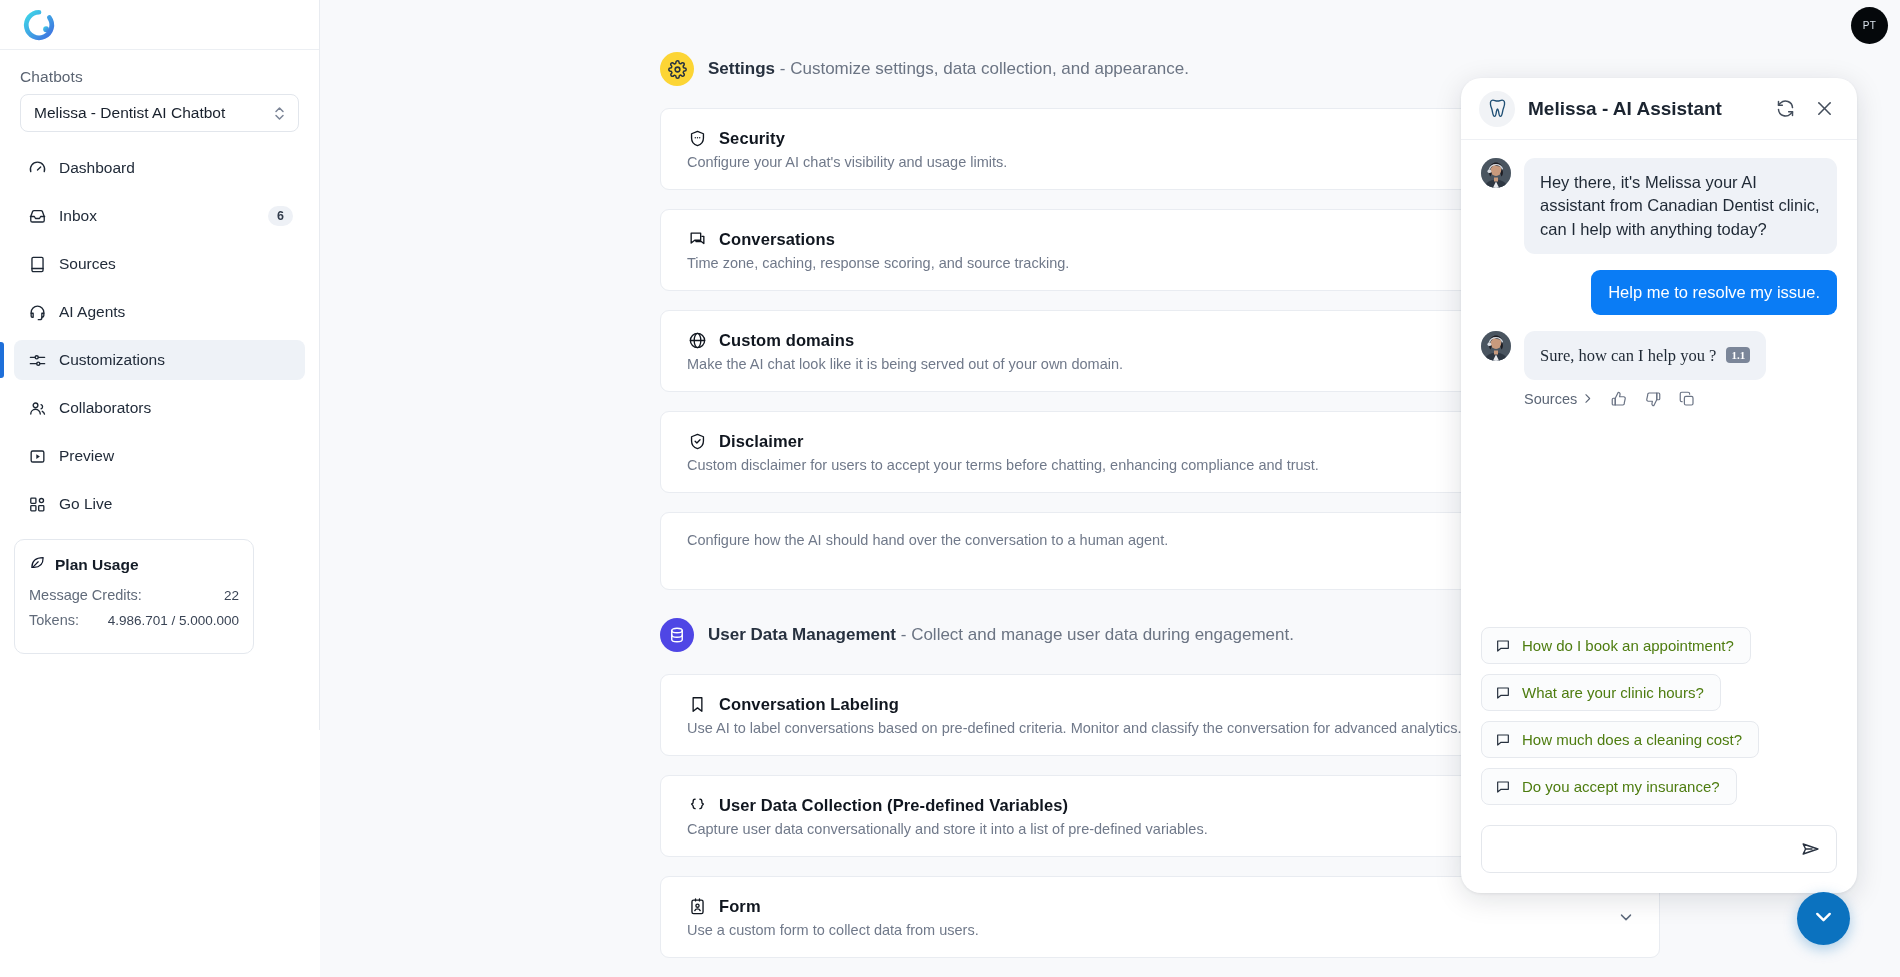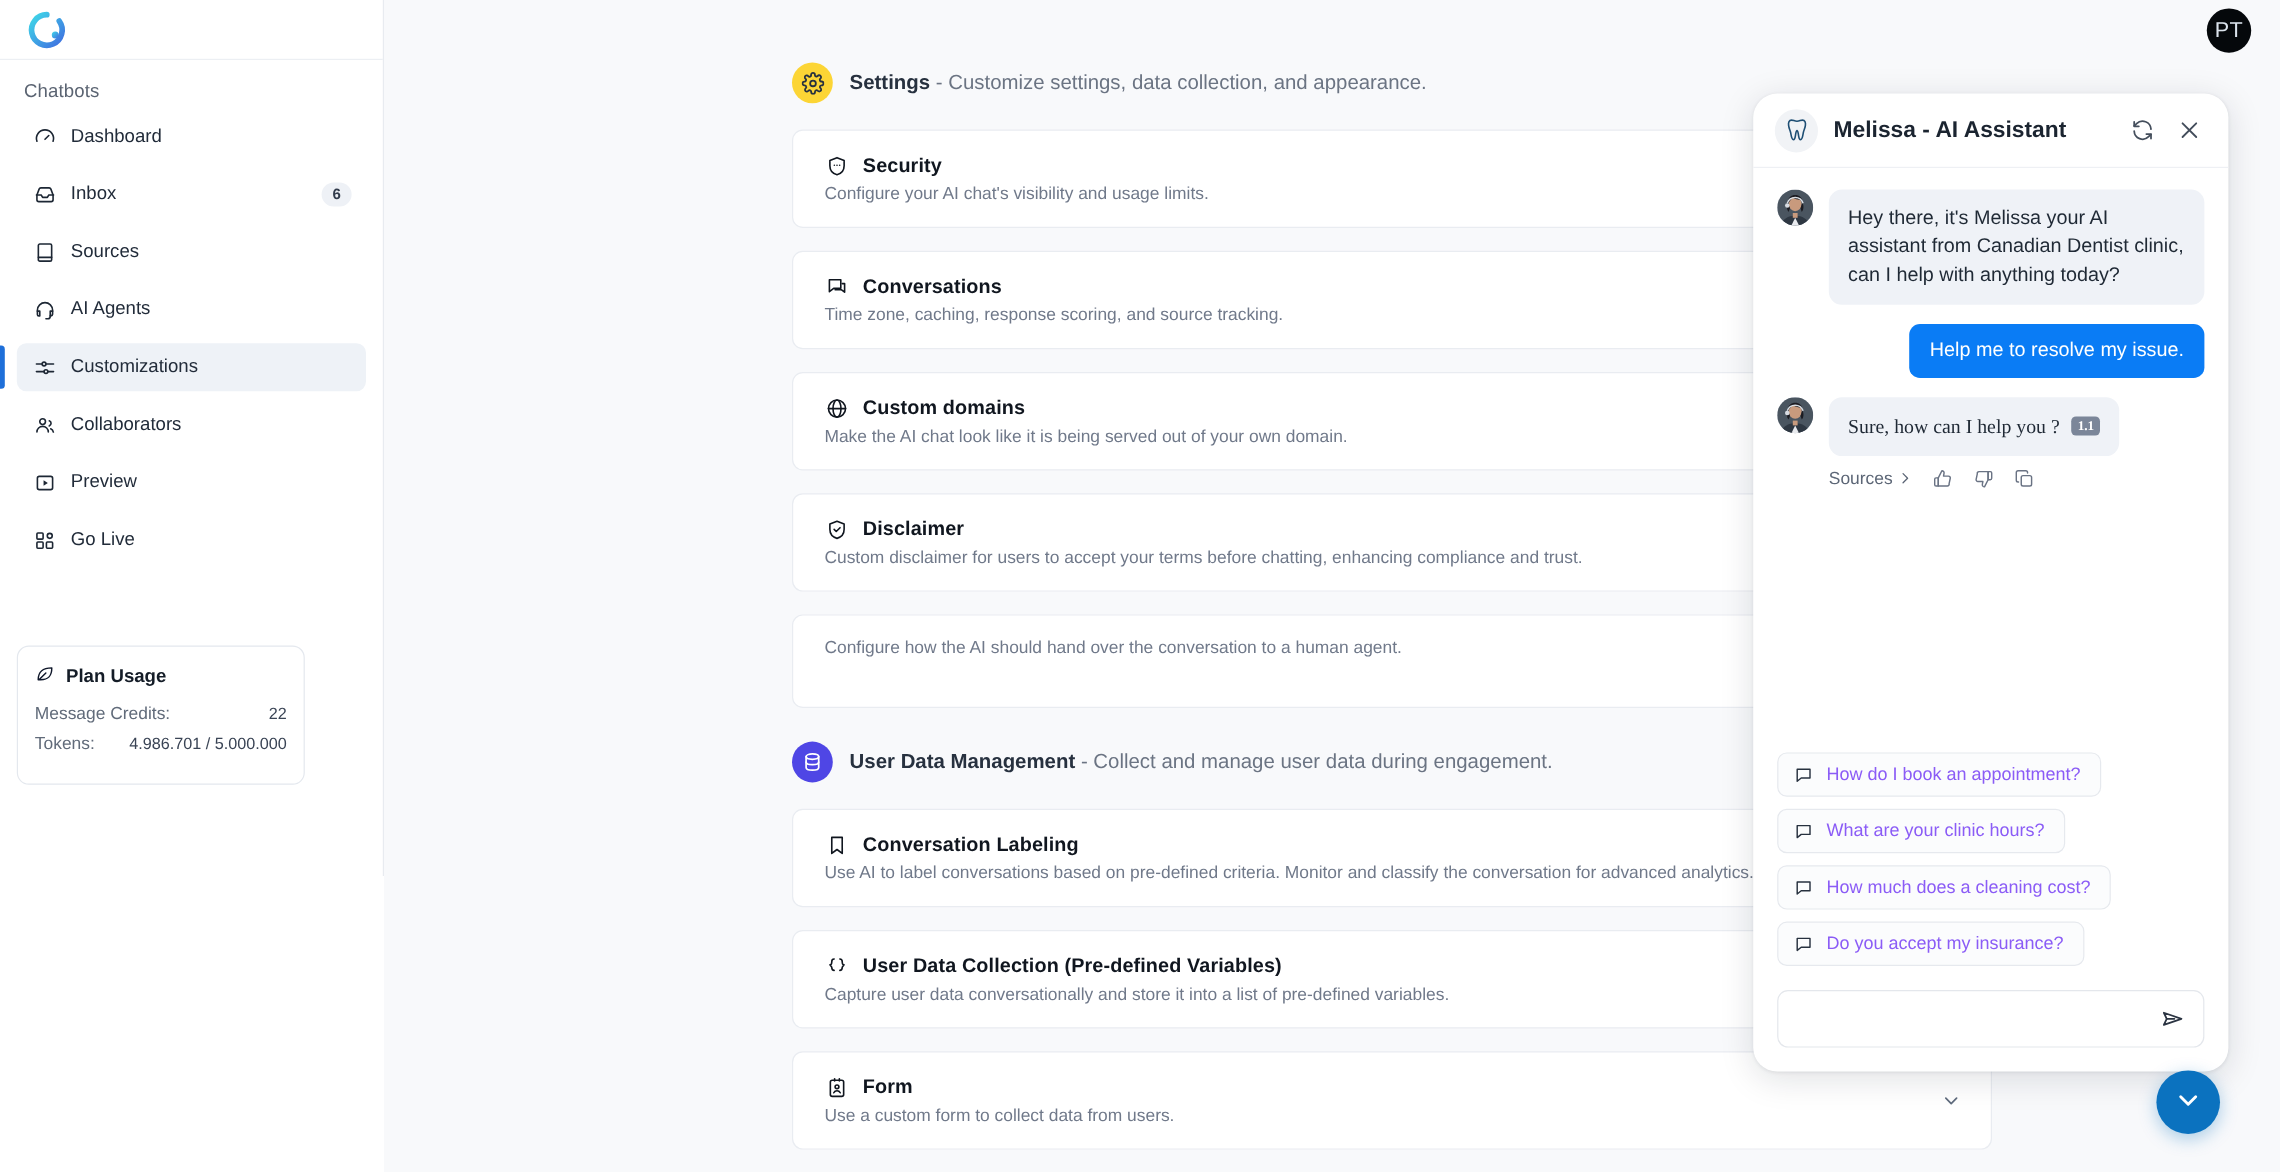--- a/index.html
+++ b/index.html
@@ -150,21 +150,21 @@
     display: flex; align-items: center; gap: 16px;
     padding-left: 43px; margin-top: -6px; margin-bottom: 12px;
   }
   .sources-link { font-size: 14.5px; color: #5c6676; display: flex; align-items: center; gap: 4px; cursor: pointer; }
   .fb-ico { width: 18px; height: 18px; color: #6a7384; cursor: pointer; }
 
   .suggestions { padding: 0 20px 10px 20px; display: flex; flex-direction: column; gap: 10px; align-items: flex-start; }
   .sugg {
     display: inline-flex; align-items: center; gap: 11px;
     border: 1px solid #e6e9ee; border-radius: 8px; background: #fbfcfd;
-    padding: 9px 16px 9px 13px; font-size: 15px; color: #8b5cf6; cursor: pointer;
+    padding: 9px 16px 9px 13px; font-size: 15px; color: #4d7c0f; cursor: pointer;
   }
   .sugg .sugg-ico { width: 16px; height: 16px; flex: 0 0 16px; color: #27313f; }
 
   .chat-input-wrap { padding: 10px 20px 20px 20px; }
   .chat-input {
     height: 48px; border: 1px solid #e4e7ec; border-radius: 9px;
     display: flex; align-items: center; padding: 0 14px 0 16px; background: #fff;
   }
   .chat-input input {
     flex: 1 1 auto; border: none; outline: none; font-size: 15.5px;
@@ -175,25 +175,25 @@
   .fab {
     position: absolute; right: 50px; bottom: 32px;
     width: 53px; height: 53px; border-radius: 50%;
     background: #0b72bf; color: #fff;
     display: flex; align-items: center; justify-content: center;
     box-shadow: 0 4px 14px rgba(11,114,191,.34); cursor: pointer;
   }
 
   
   .topbar-avatar {
-    position: absolute; right: 24px; top: 7px;
+    position: absolute; right: 12px; top: 7px;
     width: 37px; height: 37px; border-radius: 50%;
     background: #05080b; color: #dbe3ec;
     display: flex; align-items: center; justify-content: center;
-    font-size: 18px; letter-spacing: .4px; cursor: pointer; z-index: 5;
+    font-size: 10px; letter-spacing: .4px; cursor: pointer; z-index: 5;
   }
 </style>
 </head>
 <body>
 
 <div class="app">
 
   <aside class="sidebar">
     <div class="logo-bar">
       <span>
@@ -205,20 +205,29 @@
             </linearGradient>
           </defs>
           <path d="M18 4.5a13.5 13.5 0 1 0 11 5.6" fill="none" stroke="url(#lg)" stroke-width="5" stroke-linecap="round"></path>
           <circle cx="25.5" cy="22.5" r="3.1" fill="url(#lg)"></circle>
         </svg>
       </span>
     </div>
 
     <div class="sb-section-label">Chatbots</div>
 
+    <div class="chatbot-select">
+      <span class="cs-label">Melissa - Dentist AI Chatbot</span>
+      <span class="chevrons">
+        <svg width="13" height="17" viewBox="0 0 13 17" fill="none" stroke="currentColor" stroke-width="1.5" stroke-linecap="round" stroke-linejoin="round">
+          <polyline points="3,6.5 6.5,3 10,6.5"></polyline>
+            <polyline points="3,10.5 6.5,14 10,10.5"></polyline>
+        </svg>
+      </span>
+    </div>
 
     <nav class="nav">
 
       <div class="nav-item">
         <span class="nav-ico">
           <svg width="19" height="19" viewBox="0 0 24 24" fill="none" stroke="currentColor" stroke-width="1.7" stroke-linecap="round" stroke-linejoin="round">
             <path d="M12 14l4-4"></path>
               <path d="M3.5 16a9 9 0 1 1 17 0"></path>
           </svg>
         </span>

